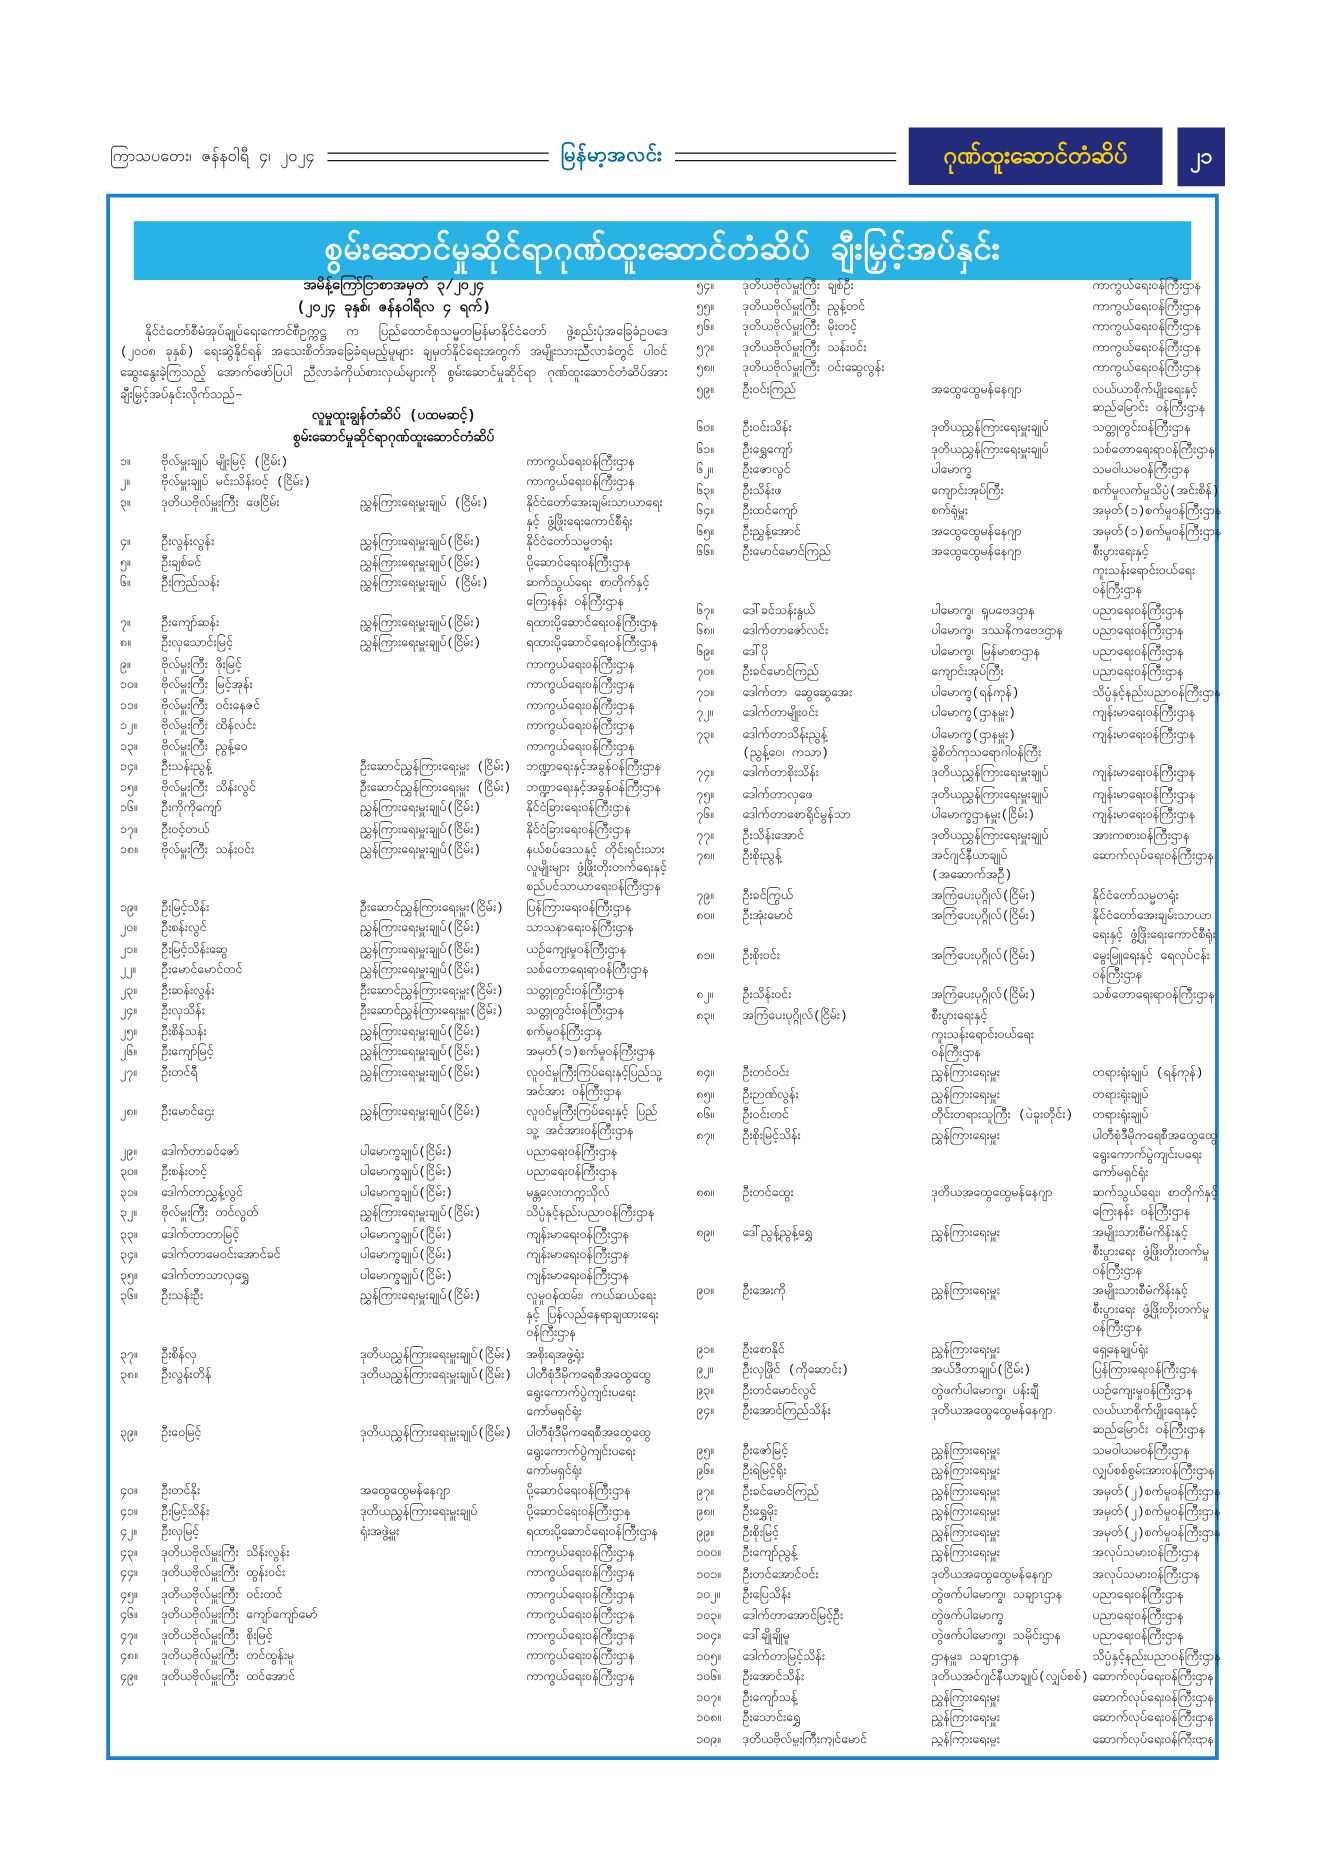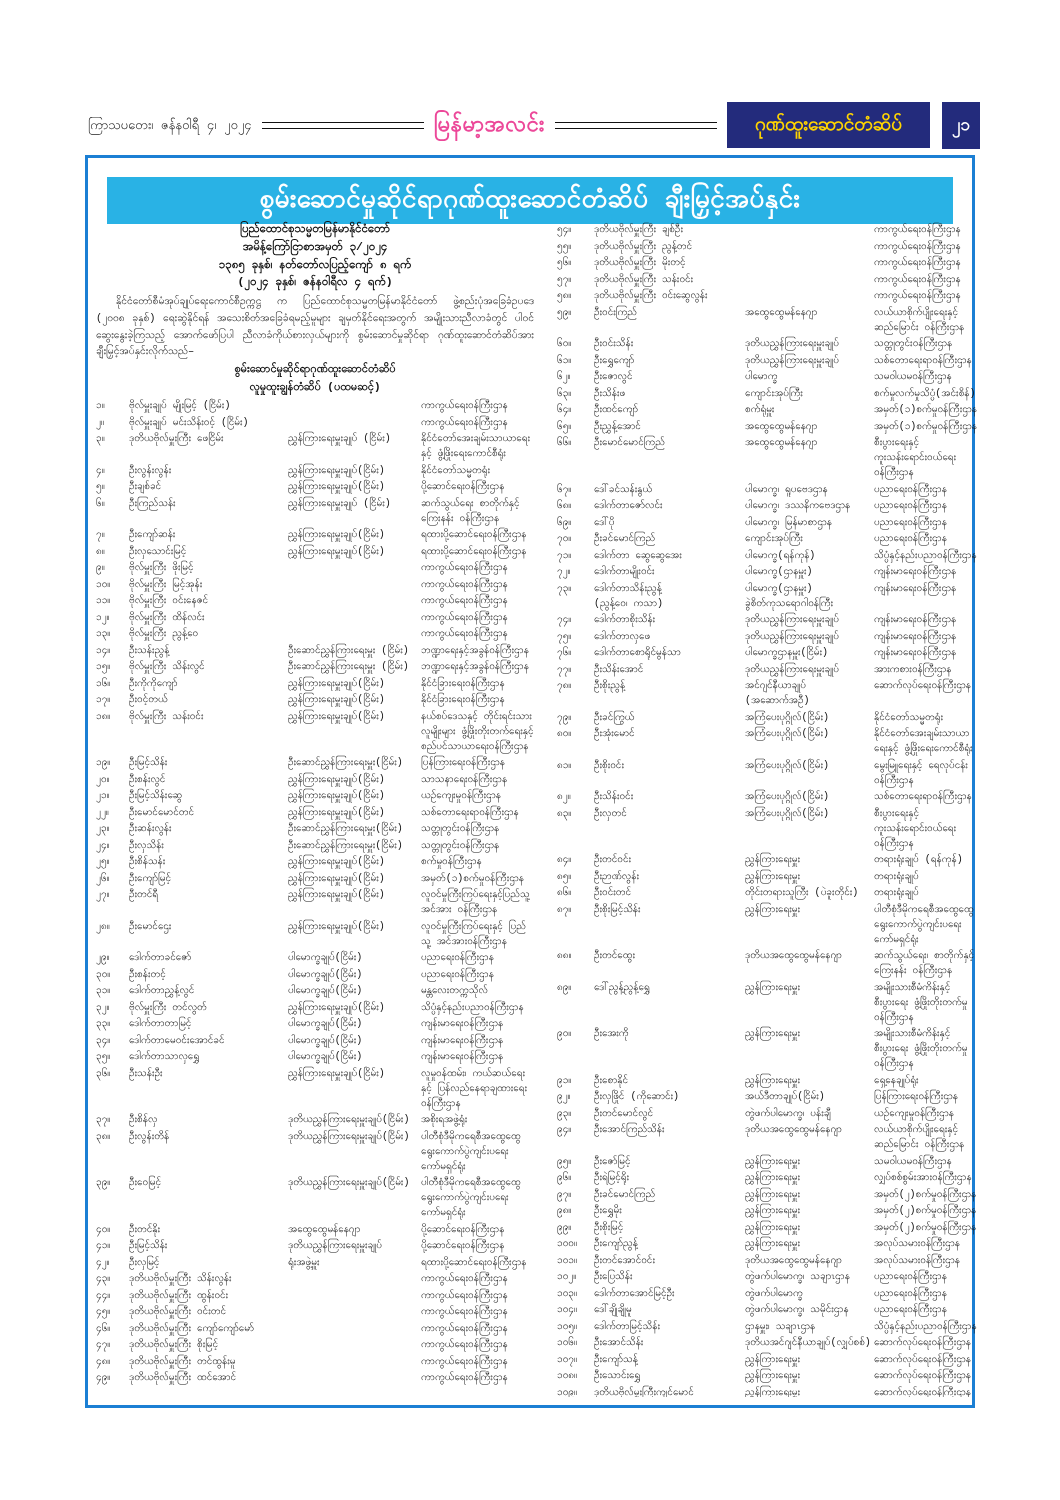--- a/index.html
+++ b/index.html
@@ -3,21 +3,21 @@
 <meta charset="utf-8">
 <style>
   html,body{margin:0;padding:0;background:#e8e8e8;}
   .page{position:relative;width:1060px;height:1500px;background:#ffffff;overflow:hidden;
         font-family:Liberation Mono, monospace;color:#111;}
   
   .masthead{position:absolute;top:103px;left:88px;right:80px;height:44px;
             display:flex;align-items:center;gap:10px;}
   .date{font-size:13px;color:#222;white-space:nowrap;}
   .rule{flex:1;height:5px;border-top:1.6px solid #111;border-bottom:1.6px solid #111;}
-  .paper{font-size:22px;font-weight:bold;color:#ec4899;white-space:nowrap;letter-spacing:.5px;}
+  .paper{font-size:16px;font-weight:bold;color:#0369a1;white-space:nowrap;letter-spacing:.5px;}
   .section-box{background:#232b7c;color:#ffd400;font-weight:bold;font-size:19px;
                padding:9px 28px;white-space:nowrap;}
   .pagenum-box{background:#232b7c;color:#ffffff;font-weight:bold;font-size:17px;
                padding:11px 10px;margin-left:2px;}
   
   .main-box{position:absolute;top:155px;left:85px;width:890px;height:1253px;
             border:3.5px solid #1b7fd4;box-sizing:border-box;background:#fff;}
   .banner{margin:19px;height:47px;background:#29b2e5;display:flex;align-items:center;
           justify-content:center;color:#ffffff;font-weight:bold;font-size:26px;letter-spacing:.5px;}
   .col{position:absolute;top:62px;bottom:8px;overflow:hidden;}
@@ -43,27 +43,25 @@
     <span class="paper">မြန်မာ့အလင်း</span>
     <span class="rule"></span>
     <span class="section-box">ဂုဏ်ထူးဆောင်တံဆိပ်</span>
     <span class="pagenum-box">၂၁</span>
   </div>
 
   <div class="main-box">
     <div class="banner">စွမ်းဆောင်မှုဆိုင်ရာဂုဏ်ထူးဆောင်တံဆိပ် ချီးမြှင့်အပ်နှင်း</div>
 
     <div class="col col-left">
-      <div class="intro-line">ပြည်ထောင်စုသမ္မတမြန်မာနိုင်ငံတော်</div>
       <div class="intro-line">အမိန့်ကြော်ငြာစာအမှတ် ၃/၂၀၂၄</div>
-      <div class="intro-line">၁၃၈၅ ခုနှစ်၊ နတ်တော်လပြည့်ကျော် ၈ ရက်</div>
       <div class="intro-line">(၂၀၂၄ ခုနှစ်၊ ဇန်နဝါရီလ ၄ ရက်)</div>
       <p class="intro-body">နိုင်ငံတော်စီမံအုပ်ချုပ်ရေးကောင်စီဥက္ကဋ္ဌ က ပြည်ထောင်စုသမ္မတမြန်မာနိုင်ငံတော် ဖွဲ့စည်းပုံအခြေခံဥပဒေ (၂၀၀၈ ခုနှစ်) ရေးဆွဲနိုင်ရန် အသေးစိတ်အခြေခံရမည့်မူများ ချမှတ်နိုင်ရေးအတွက် အမျိုးသားညီလာခံတွင် ပါဝင် ဆွေးနွေးခဲ့ကြသည့် အောက်ဖော်ပြပါ ညီလာခံကိုယ်စားလှယ်များကို စွမ်းဆောင်မှုဆိုင်ရာ ဂုဏ်ထူးဆောင်တံဆိပ်အား ချီးမြှင့်အပ်နှင်းလိုက်သည်–</p>
+      <div class="subtitle">လူမှုထူးချွန်တံဆိပ် (ပထမဆင့်)</div>
       <div class="subtitle">စွမ်းဆောင်မှုဆိုင်ရာဂုဏ်ထူးဆောင်တံဆိပ်</div>
-      <div class="subtitle">လူမှုထူးချွန်တံဆိပ် (ပထမဆင့်)</div>
       <div class="entries" id="entries-left">
           <div class="entry">
             <span class="cell num">၁။</span>
             <span class="cell name">ဗိုလ်မှူးချုပ် မျိုးမြင့် (ငြိမ်း)</span>
             <span class="cell pos"></span>
             <span class="cell dept">ကာကွယ်ရေးဝန်ကြီးဌာန</span>
           </div>
           <div class="entry">
             <span class="cell num">၂။</span>
             <span class="cell name">ဗိုလ်မှူးချုပ် မင်းသိန်းဝင့် (ငြိမ်း)</span>
@@ -529,21 +527,20 @@
             <span class="cell dept">မွေးမြူရေးနှင့် ရေလုပ်ငန်းဝန်ကြီးဌာန</span>
           </div>
           <div class="entry">
             <span class="cell num">၈၂။</span>
             <span class="cell name">ဦးသိန်းဝင်း</span>
             <span class="cell pos">အကြံပေးပုဂ္ဂိုလ်(ငြိမ်း)</span>
             <span class="cell dept">သစ်တောရေးရာဝန်ကြီးဌာန</span>
           </div>
           <div class="entry">
             <span class="cell num">၈၃။</span>
-            <span class="cell name">ဦးလှတင်</span>
             <span class="cell pos">အကြံပေးပုဂ္ဂိုလ်(ငြိမ်း)</span>
             <span class="cell dept">စီးပွားရေးနှင့် ကူးသန်းရောင်းဝယ်ရေး ဝန်ကြီးဌာန</span>
           </div>
           <div class="entry">
             <span class="cell num">၈၄။</span>
             <span class="cell name">ဦးတင်ဝင်း</span>
             <span class="cell pos">ညွှန်ကြားရေးမှူး</span>
             <span class="cell dept">တရားရုံးချုပ် (ရန်ကုန်)</span>
           </div>
           <div class="entry">

